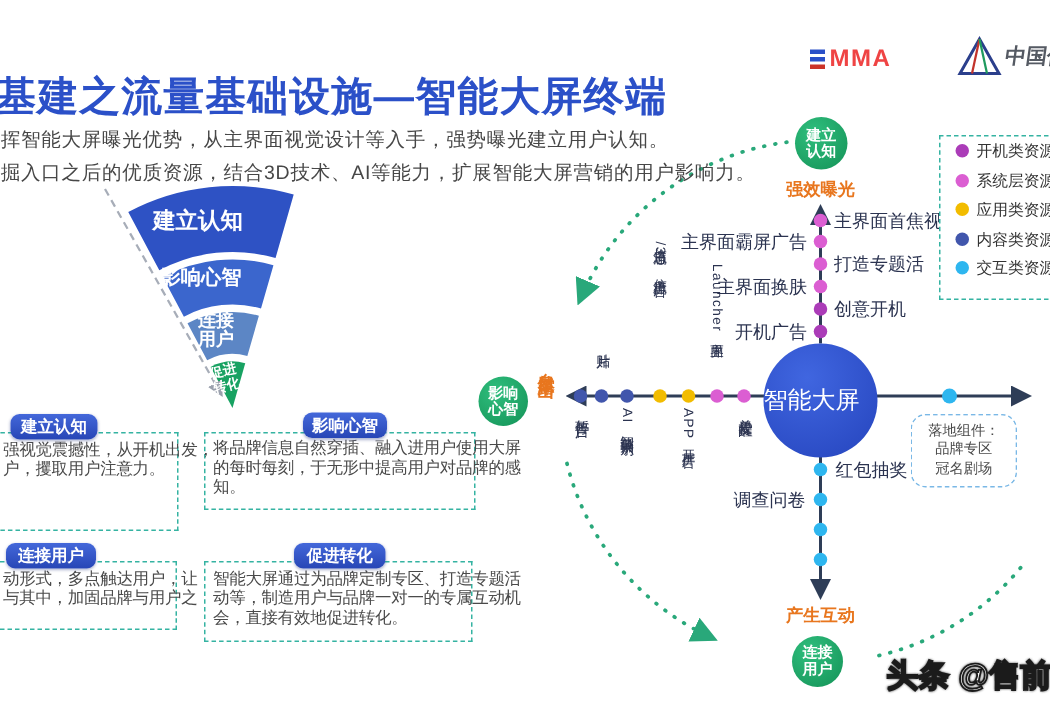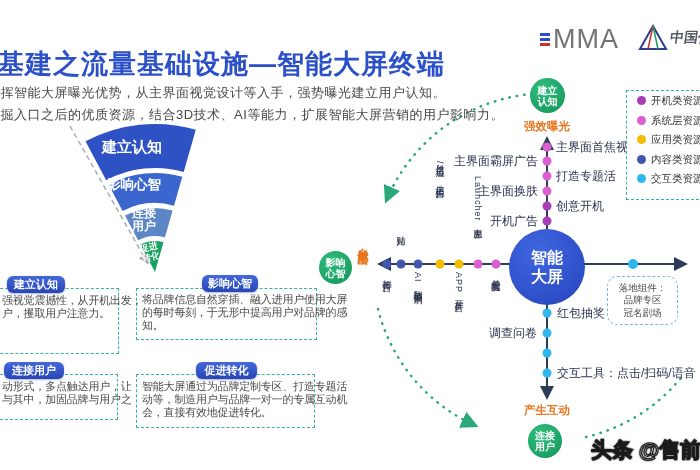--- a/index.html
+++ b/index.html
@@ -5,43 +5,43 @@
   html,body{margin:0;padding:0;background:#fff;}
   #stage{position:relative;width:700px;height:470px;overflow:hidden;background:#ffffff;
          font-family:"Liberation Sans","DejaVu Sans",sans-serif;}
   .abs{position:absolute;}
   #title{left:-3px;top:46px;font-size:27px;font-weight:800;color:#2B50C8;white-space:nowrap;letter-spacing:1px;}
   .subtitle{left:-13px;font-size:13px;color:#474747;white-space:nowrap;letter-spacing:0.5px;}
   
   #mma{left:540px;top:27px;display:flex;align-items:center;gap:3px;}
   .mma-bars{display:flex;flex-direction:column;gap:2px;}
   .mma-bar{width:10px;height:3px;}
-  #mma-text{font-size:27px;font-weight:400;color:#737373;letter-spacing:1px;line-height:25px;}
+  #mma-text{font-size:16px;font-weight:700;color:#ef4444;letter-spacing:1px;line-height:25px;}
   #logo-right{left:638px;top:24px;display:flex;align-items:center;gap:2px;}
   #logo-right-text{font-size:14px;font-weight:700;color:#555a63;transform:skewX(-8deg);white-space:nowrap;}
   
   .fan-label{color:#fff;font-weight:700;text-align:center;}
   
   .pill{height:17px;border-radius:6px;background:linear-gradient(180deg,#4468da,#2746b6);
         color:#fff;font-size:11px;font-weight:700;display:flex;align-items:center;justify-content:center;
         box-shadow:0 1px 2px rgba(20,40,120,.35);z-index:4;}
   .dashed-box{border:1.5px dashed #35B3A2;background:#fff;z-index:2;}
   .body-line{font-size:11px;color:#4a4a4a;white-space:nowrap;letter-spacing:-0.2px;line-height:13px;z-index:3;}
   
   .axlab{font-size:12px;color:#2B3350;white-space:nowrap;line-height:12px;}
   .axlab.r{text-align:right;width:100px;}
   .vlab{writing-mode:vertical-rl;text-orientation:mixed;font-size:9px;color:#2B3350;letter-spacing:1px;line-height:12px;}
   .tip{font-size:11.5px;font-weight:700;color:#E8761E;text-align:center;width:60px;}
   .tipv{writing-mode:vertical-rl;text-orientation:upright;font-size:11.5px;font-weight:700;color:#E8761E;letter-spacing:2px;}
   .gnode{border-radius:50%;background:radial-gradient(circle at 36% 30%,#2FBE7D,#149257);
          color:#fff;display:flex;flex-direction:column;align-items:center;justify-content:center;
          font-size:10px;font-weight:700;line-height:11px;z-index:5;}
   #center-circle{left:509px;top:229px;width:76px;height:76px;border-radius:50%;
-         background:radial-gradient(circle at 38% 30%,#4066e0,#2544bd);color:#fff;display:flex;flex-direction:column;
-         align-items:center;justify-content:center;font-size:16px;font-weight:700;line-height:19px;z-index:5;}
+         background:radial-gradient(circle at 38% 30%,#4066e0,#2544bd);color:#fff;display:flex;flex-direction:row;
+         align-items:center;font-size:16px;font-weight:400;line-height:19px;z-index:5;}
   #component-box{left:607px;top:276px;width:69px;height:47px;border:1.5px dashed #7AB8E6;border-radius:10px;
          display:flex;flex-direction:column;align-items:center;justify-content:center;
          font-size:9.5px;line-height:12.5px;color:#4a4a4a;}
   #legend-box{left:626px;top:90px;width:86px;height:108px;border:1.5px dashed #35B3A2;background:#fff;}
   .legend-row{left:637px;display:flex;align-items:center;gap:5px;height:13px;}
   .legend-dot{width:9px;height:9px;border-radius:50%;}
   .legend-label{font-size:10.5px;color:#333;white-space:nowrap;}
   #watermark{left:591px;top:436px;font-size:21px;font-weight:800;color:#fff;white-space:nowrap;
          -webkit-text-stroke:1.2px #1b1b1b;text-shadow:0 0 2px #1b1b1b,0 0 2px #1b1b1b;z-index:9;}
   svg{position:absolute;left:0;top:0;pointer-events:none;}
@@ -186,21 +186,20 @@
   <div class="abs vlab" style="left:395px;top:228px;font-size:9.5px;">贴片</div>
   <div class="abs vlab" style="left:434px;top:158px;">信息流/3D信息流广告</div>
   <div class="abs vlab" style="left:472px;top:176px;">Launcher主界面</div>
   <div class="abs vlab" style="left:381px;top:272px;font-size:9.5px;">暂停广告</div>
   <div class="abs vlab" style="left:412px;top:272px;">AI智能场景识别</div>
   <div class="abs vlab" style="left:453px;top:272px;">APP开屏广告</div>
   <div class="abs vlab" style="left:490px;top:272px;font-size:9.5px;">关爱提醒</div>
 
   <div class="abs axlab" style="left:557px;top:307px;">红包抽奖</div>
   <div class="abs axlab r" style="left:457px;top:327px;width:80px;">调查问卷</div>
-  <div class="abs axlab" style="left:557px;top:367px;">交互工具：点击/扫码/语音</div>
 
   <div class="abs" id="component-box">
     <div>落地组件：</div>
     <div>品牌专区</div>
     <div>冠名剧场</div>
   </div>
 
   <div class="abs" id="legend-box"></div>
   <div class="abs legend-row" style="top:94px;">
     <span class="legend-dot" style="background-color: rgb(171, 60, 184);"></span>

